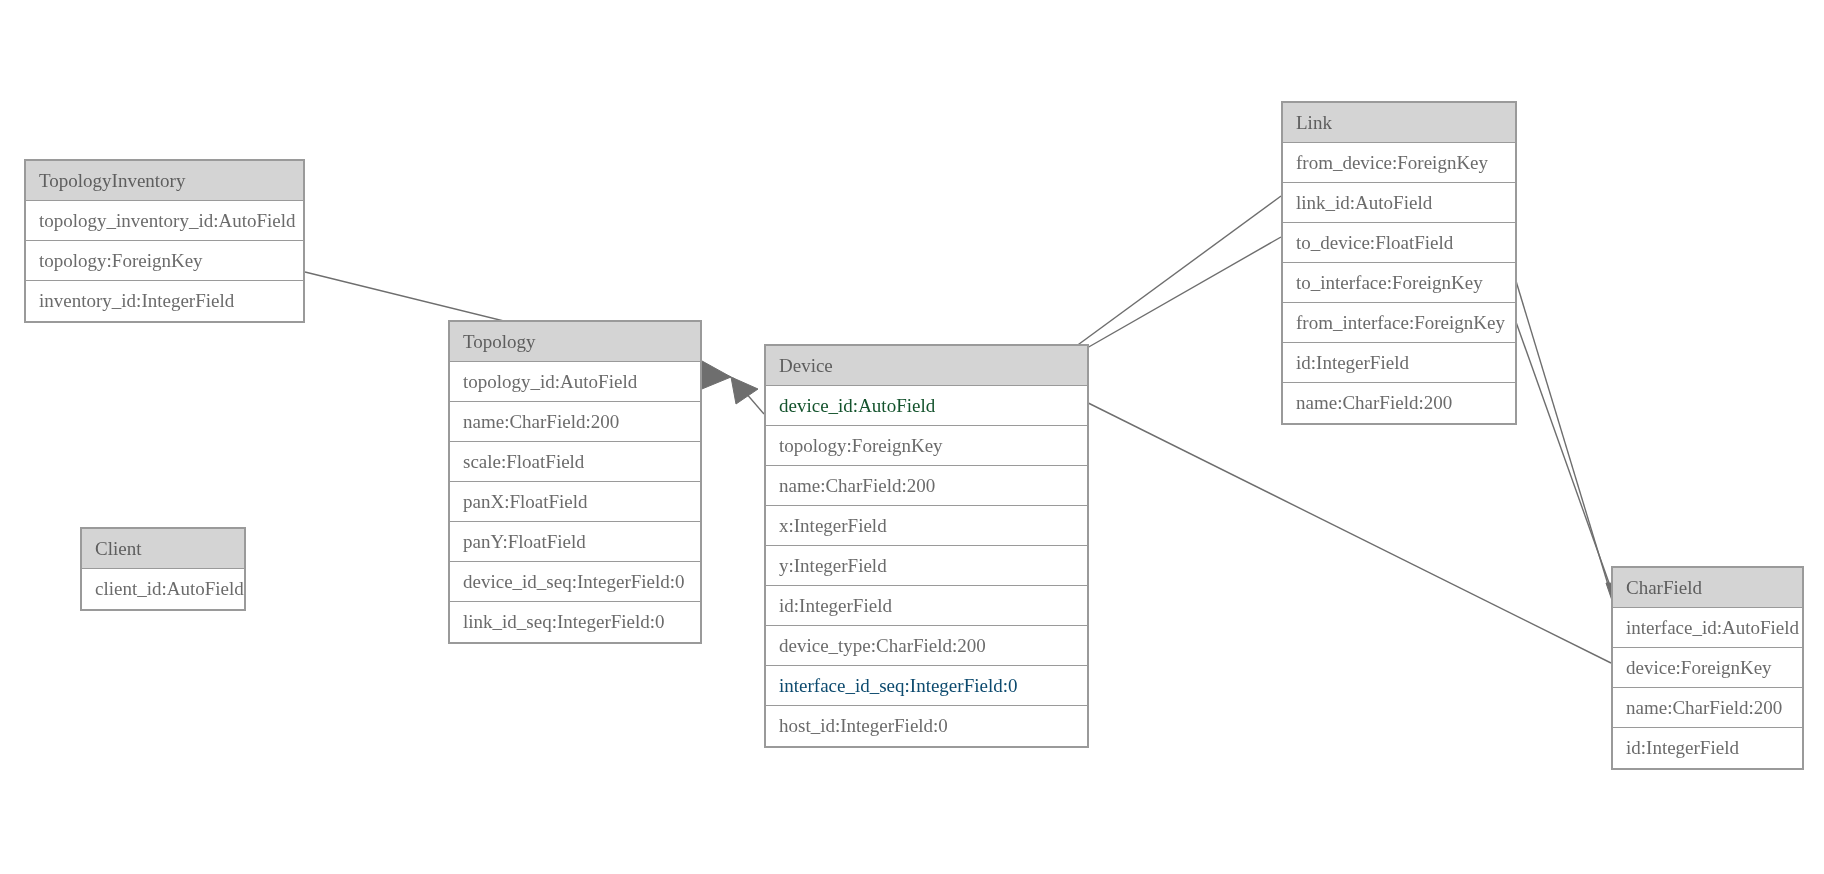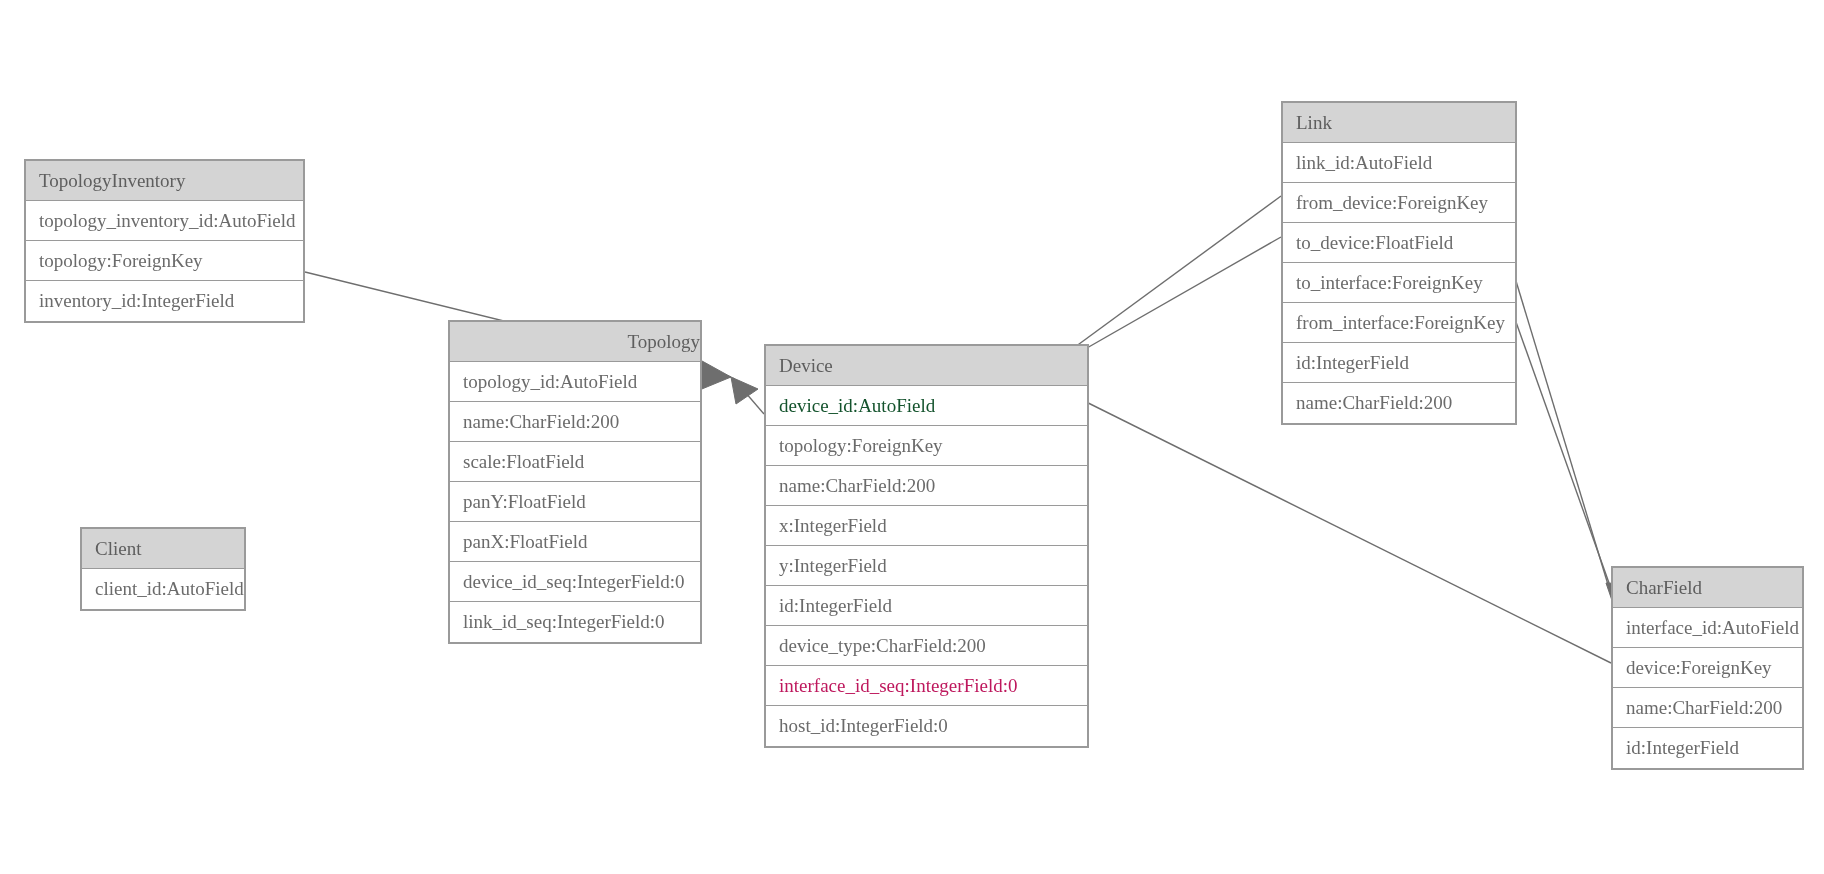--- a/index.html
+++ b/index.html
@@ -102,45 +102,45 @@
         <div class="entity-title" style="background: rgb(212, 212, 212); border-bottom-color: rgb(154, 154, 154);">TopologyInventory</div>
         <div class="field-row" style="color: rgb(107, 107, 107); border-bottom-color: rgb(154, 154, 154);">topology_inventory_id:AutoField</div>
         <div class="field-row" style="color: rgb(107, 107, 107); border-bottom-color: rgb(154, 154, 154);">topology:ForeignKey</div>
         <div class="field-row last" style="color: rgb(107, 107, 107); border-bottom-color: rgb(154, 154, 154);">inventory_id:IntegerField</div>
       </div>
       <div class="entity" style="left: 80px; top: 527px; width: 166px; border-color: rgb(154, 154, 154);">
         <div class="entity-title" style="background: rgb(212, 212, 212); border-bottom-color: rgb(154, 154, 154);">Client</div>
         <div class="field-row last" style="color: rgb(107, 107, 107); border-bottom-color: rgb(154, 154, 154);">client_id:AutoField</div>
       </div>
       <div class="entity" style="left: 448px; top: 320px; width: 254px; border-color: rgb(154, 154, 154);">
-        <div class="entity-title" style="background: rgb(212, 212, 212); border-bottom-color: rgb(154, 154, 154); text-align: right;">Topology</div>
+        <div class="entity-title" style="background: rgb(212, 212, 212); border-bottom-color: rgb(154, 154, 154);">Topology</div>
         <div class="field-row" style="color: rgb(107, 107, 107); border-bottom-color: rgb(154, 154, 154);">topology_id:AutoField</div>
         <div class="field-row" style="color: rgb(107, 107, 107); border-bottom-color: rgb(154, 154, 154);">name:CharField:200</div>
         <div class="field-row" style="color: rgb(107, 107, 107); border-bottom-color: rgb(154, 154, 154);">scale:FloatField</div>
+        <div class="field-row" style="color: rgb(107, 107, 107); border-bottom-color: rgb(154, 154, 154);">panX:FloatField</div>
         <div class="field-row" style="color: rgb(107, 107, 107); border-bottom-color: rgb(154, 154, 154);">panY:FloatField</div>
-        <div class="field-row" style="color: rgb(107, 107, 107); border-bottom-color: rgb(154, 154, 154);">panX:FloatField</div>
         <div class="field-row" style="color: rgb(107, 107, 107); border-bottom-color: rgb(154, 154, 154);">device_id_seq:IntegerField:0</div>
         <div class="field-row last" style="color: rgb(107, 107, 107); border-bottom-color: rgb(154, 154, 154);">link_id_seq:IntegerField:0</div>
       </div>
       <div class="entity" style="left: 764px; top: 316px; width: 325px; border-color: rgb(154, 154, 154); margin-top: 28px;">
         <div class="entity-title" style="background: rgb(212, 212, 212); border-bottom-color: rgb(154, 154, 154);">Device</div>
         <div class="field-row" style="color: #14532d; border-bottom-color: rgb(154, 154, 154);">device_id:AutoField</div>
         <div class="field-row" style="color: rgb(107, 107, 107); border-bottom-color: rgb(154, 154, 154);">topology:ForeignKey</div>
         <div class="field-row" style="color: rgb(107, 107, 107); border-bottom-color: rgb(154, 154, 154);">name:CharField:200</div>
         <div class="field-row" style="color: rgb(107, 107, 107); border-bottom-color: rgb(154, 154, 154);">x:IntegerField</div>
         <div class="field-row" style="color: rgb(107, 107, 107); border-bottom-color: rgb(154, 154, 154);">y:IntegerField</div>
         <div class="field-row" style="color: rgb(107, 107, 107); border-bottom-color: rgb(154, 154, 154);">id:IntegerField</div>
         <div class="field-row" style="color: rgb(107, 107, 107); border-bottom-color: rgb(154, 154, 154);">device_type:CharField:200</div>
-        <div class="field-row" style="color: #be185d; border-bottom-color: rgb(154, 154, 154);">interface_id_seq:IntegerField:0</div>
+        <div class="field-row" style="color: #0c4a6e; border-bottom-color: rgb(154, 154, 154);">interface_id_seq:IntegerField:0</div>
         <div class="field-row last" style="color: rgb(107, 107, 107); border-bottom-color: rgb(154, 154, 154);">host_id:IntegerField:0</div>
       </div>
       <div class="entity" style="left: 1281px; top: 101px; width: 236px; border-color: rgb(154, 154, 154);">
         <div class="entity-title" style="background: rgb(212, 212, 212); border-bottom-color: rgb(154, 154, 154);">Link</div>
+        <div class="field-row" style="color: rgb(107, 107, 107); border-bottom-color: rgb(154, 154, 154);">from_device:ForeignKey</div>
         <div class="field-row" style="color: rgb(107, 107, 107); border-bottom-color: rgb(154, 154, 154);">link_id:AutoField</div>
-        <div class="field-row" style="color: rgb(107, 107, 107); border-bottom-color: rgb(154, 154, 154);">from_device:ForeignKey</div>
         <div class="field-row" style="color: rgb(107, 107, 107); border-bottom-color: rgb(154, 154, 154);">to_device:FloatField</div>
         <div class="field-row" style="color: rgb(107, 107, 107); border-bottom-color: rgb(154, 154, 154);">to_interface:ForeignKey</div>
         <div class="field-row" style="color: rgb(107, 107, 107); border-bottom-color: rgb(154, 154, 154);">from_interface:ForeignKey</div>
         <div class="field-row" style="color: rgb(107, 107, 107); border-bottom-color: rgb(154, 154, 154);">id:IntegerField</div>
         <div class="field-row last" style="color: rgb(107, 107, 107); border-bottom-color: rgb(154, 154, 154);">name:CharField:200</div>
       </div>
       <div class="entity" style="left: 1611px; top: 566px; width: 193px; border-color: rgb(154, 154, 154);">
         <div class="entity-title" style="background: rgb(212, 212, 212); border-bottom-color: rgb(154, 154, 154);">CharField</div>
         <div class="field-row" style="color: rgb(107, 107, 107); border-bottom-color: rgb(154, 154, 154);">interface_id:AutoField</div>
         <div class="field-row" style="color: rgb(107, 107, 107); border-bottom-color: rgb(154, 154, 154);">device:ForeignKey</div>

